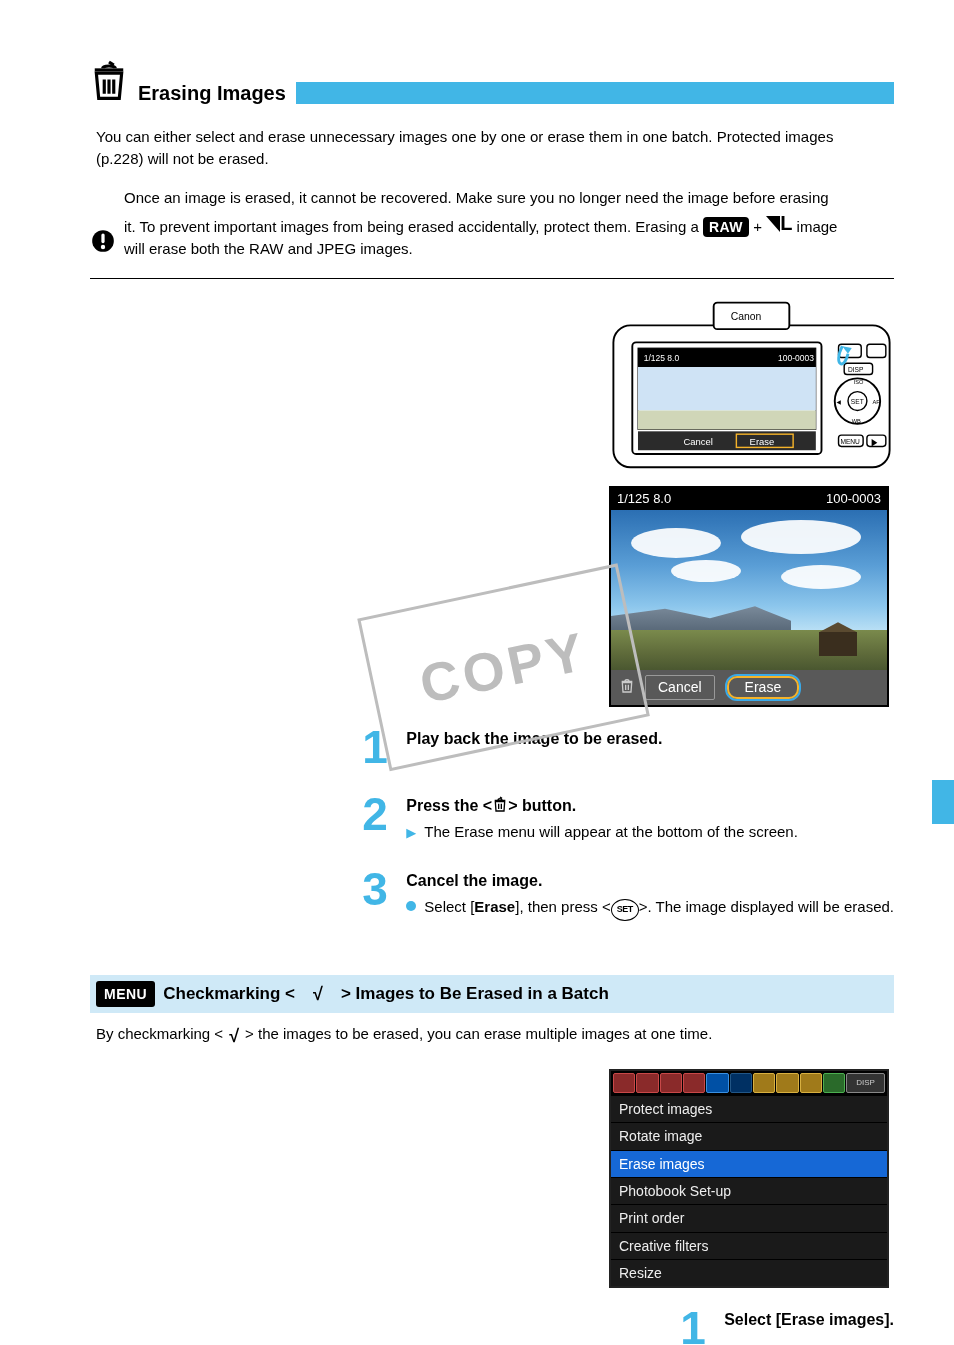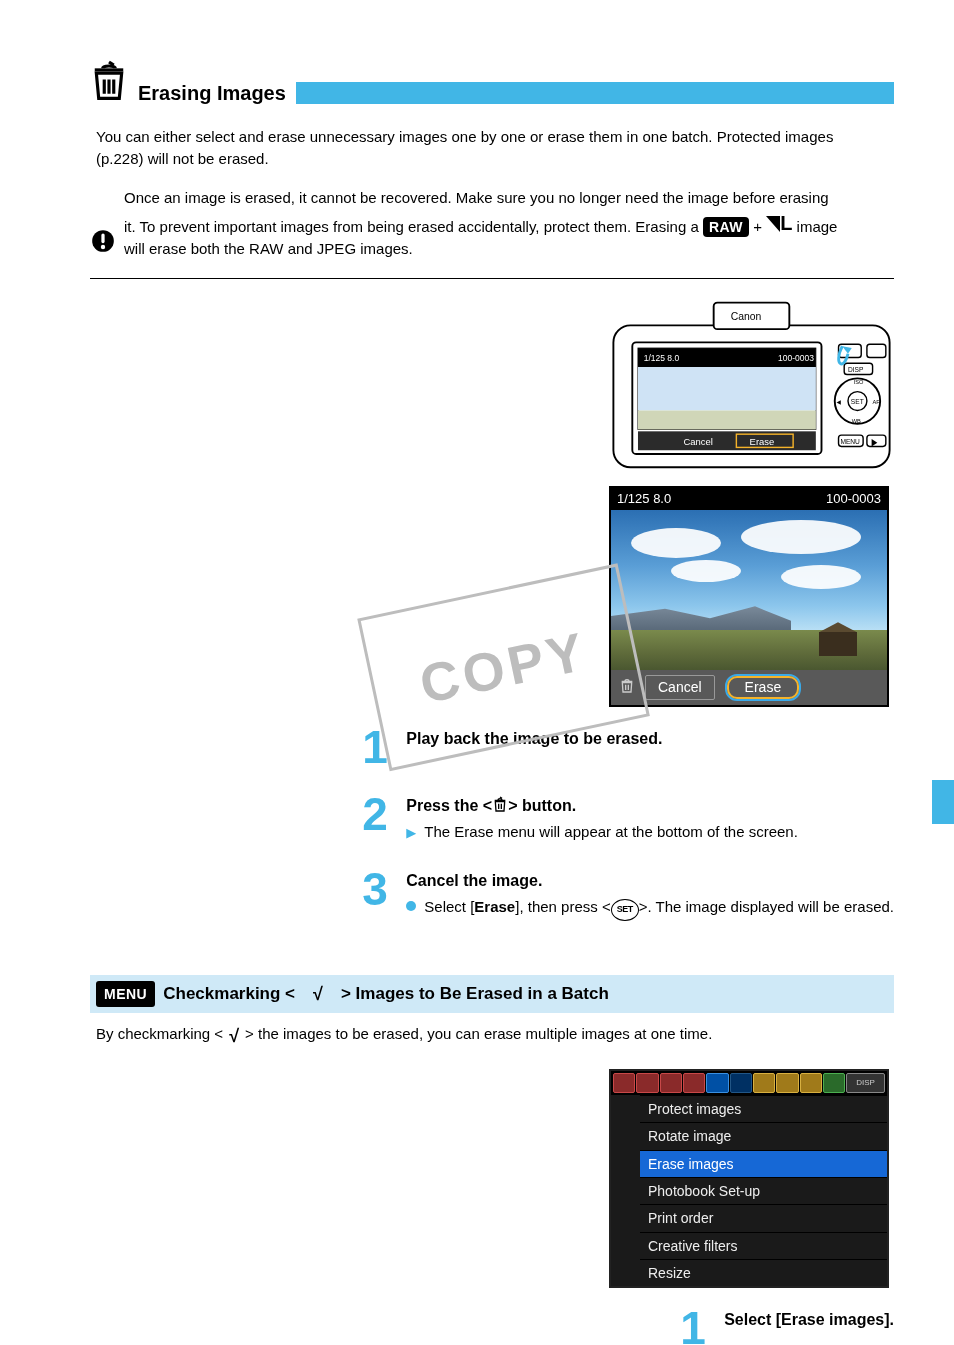--- a/index.html
+++ b/index.html
@@ -251,21 +251,20 @@
   }
   .tab.play { background: #0050a5; border-color: #3a8fe0; }
   .tab.star { background: #2a6a2a; border-color: #4caf50; }
   .tab.dispoff {
     width: 40px; background: #333; border-color: #888;
     color: #ccc; font-size: 8px; display:flex;align-items:center;justify-content:center;
   }
   .menu-item {
     padding: 3px 8px;
     border-top: 1px solid #000;
-    margin-left: 29px;
   }
   .menu-item.sel {
     background: #1668d6;
     color: #fff;
   }
   .playbox {
     display: inline-flex;
     align-items: center;
     justify-content: center;
     width: 22px; height: 16px;

